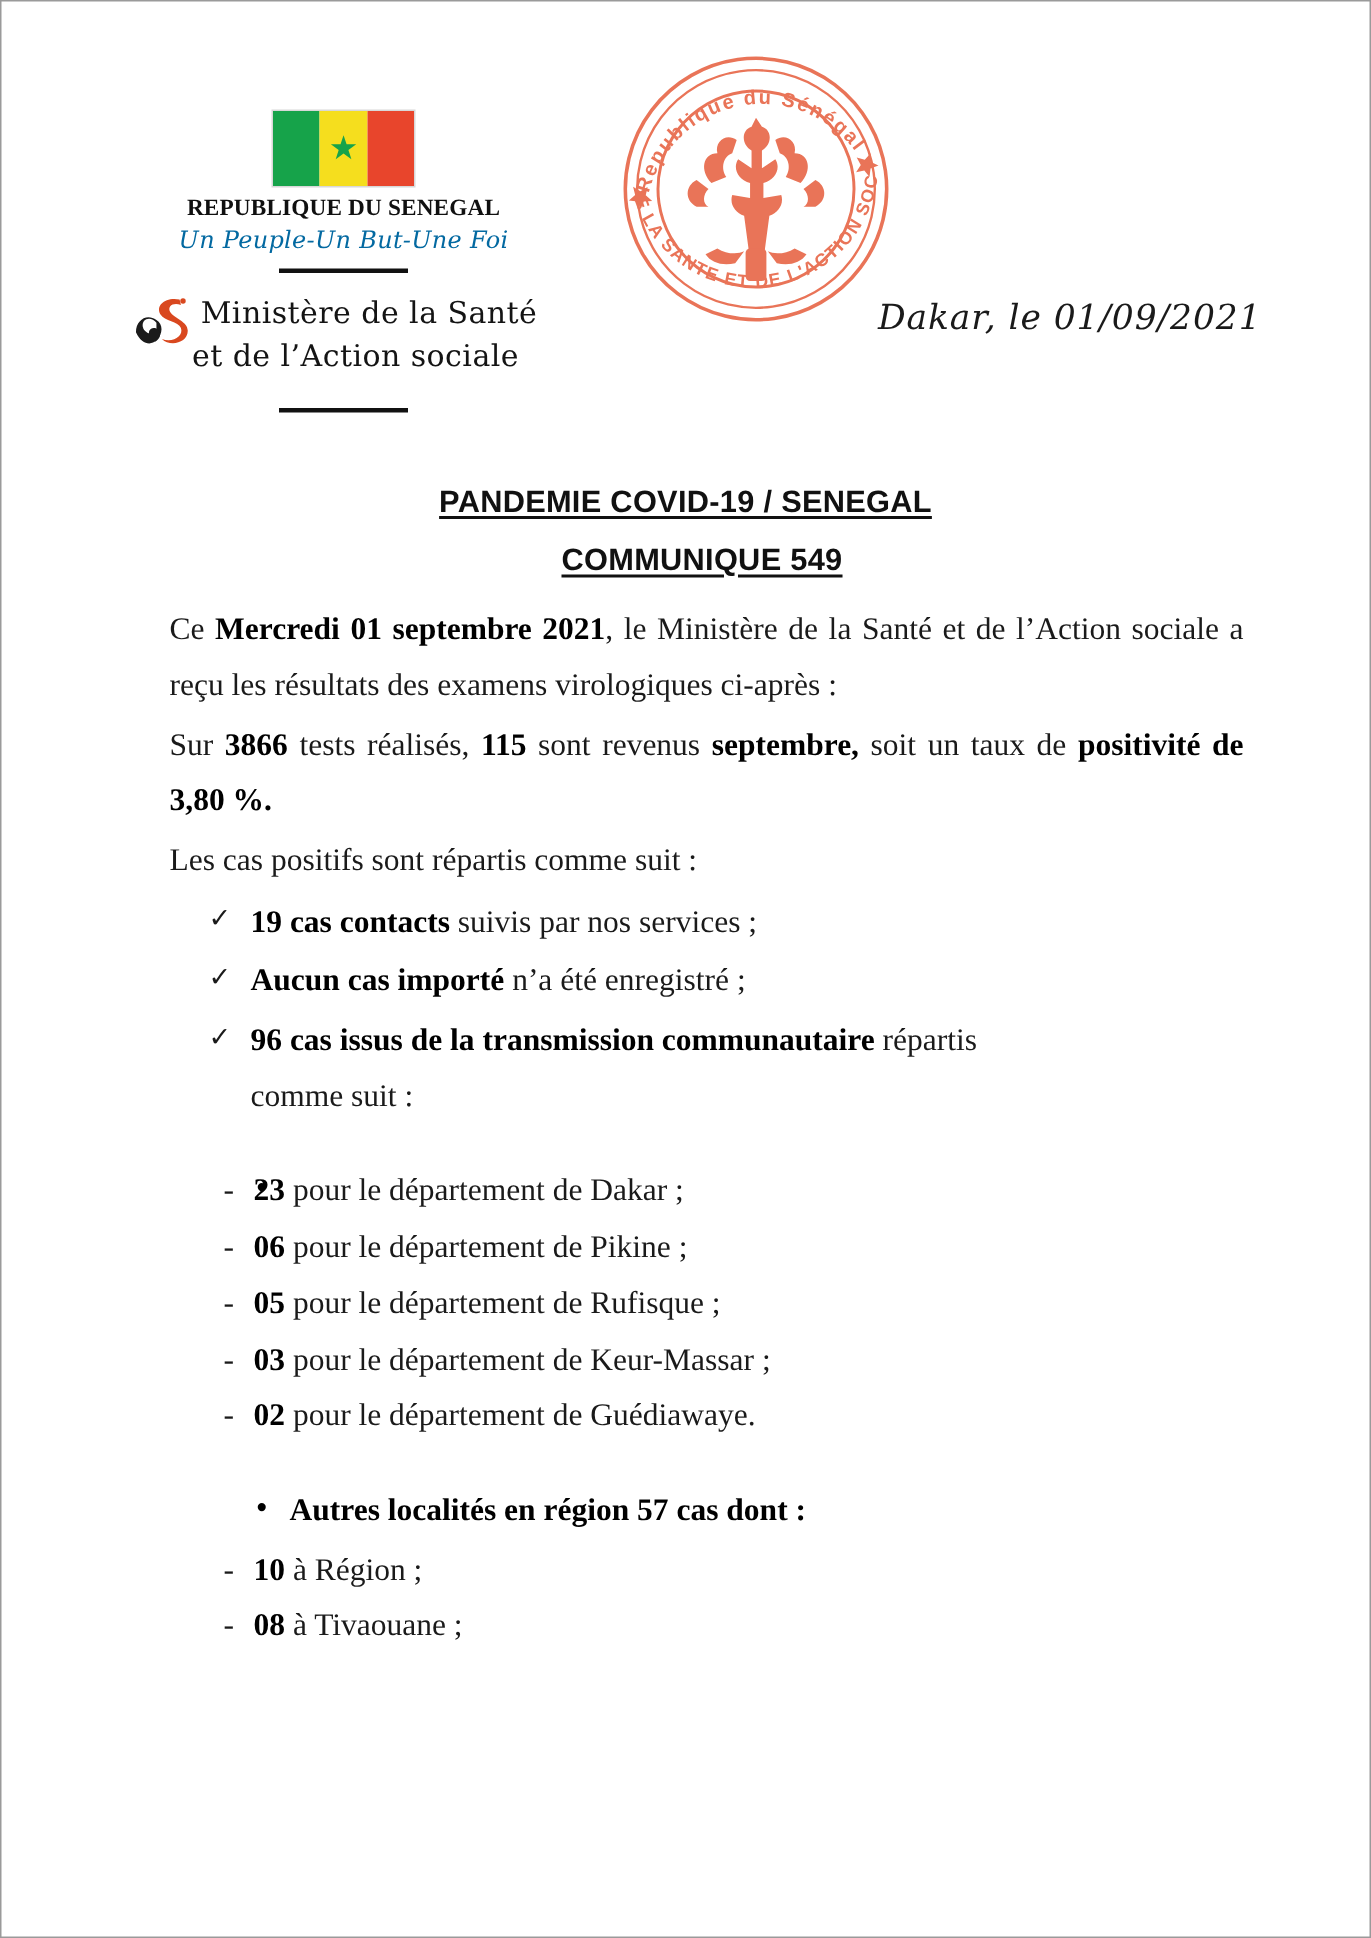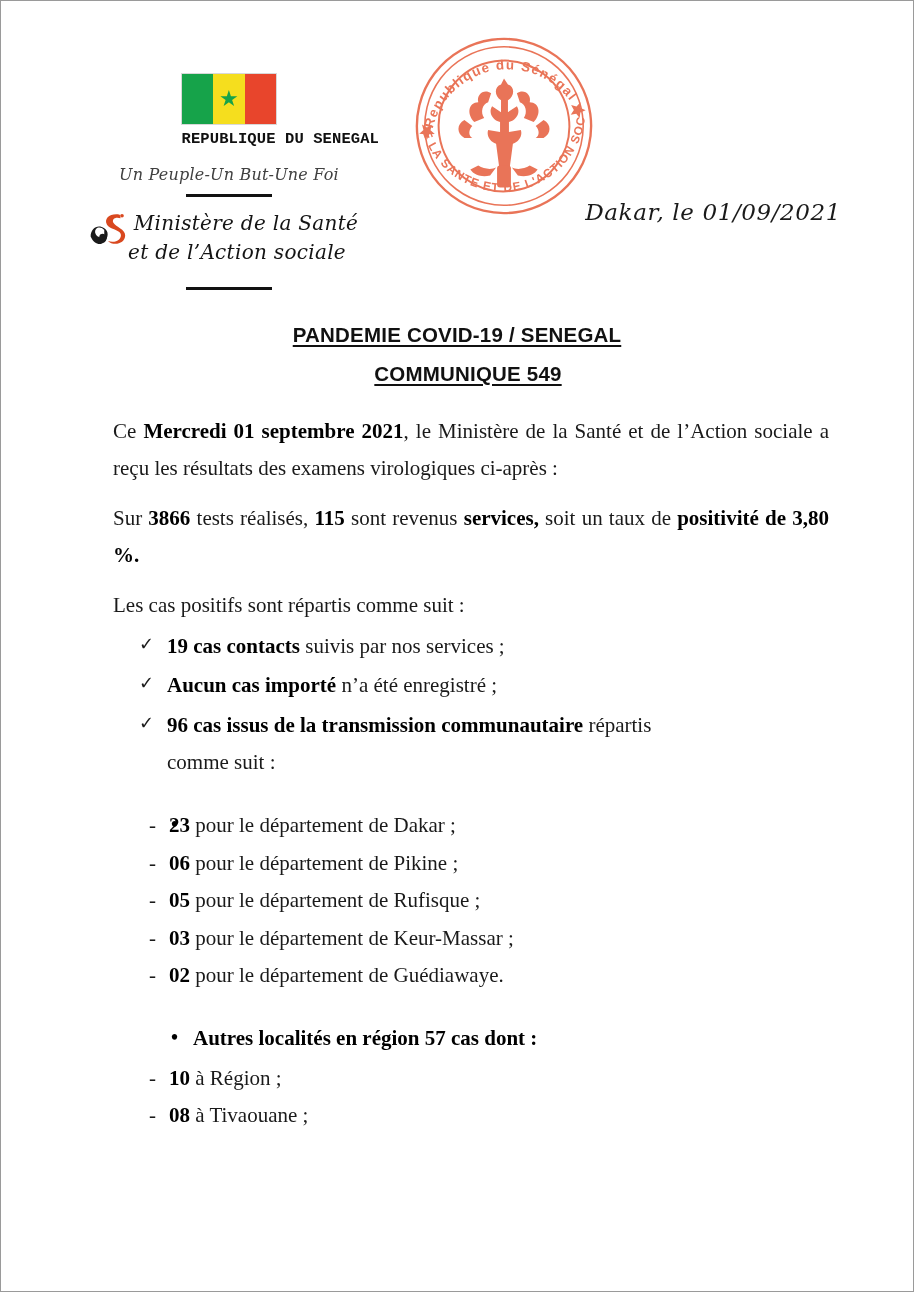--- a/index.html
+++ b/index.html
@@ -46,33 +46,32 @@
     position: absolute;
     left: 50%;
     top: 50%;
     transform: translate(-50%, -50%);
     color: #16a34a;
     font-size: 22px;
     line-height: 1;
   }
   .republic-name {
     margin-top: 5px;
-    font-family: Liberation Mono, monospace;
+    font-family: Liberation Serif, serif;
     font-weight: bold;
     font-size: 15.5px;
     letter-spacing: 0.1px;
     color: #101010;
-    text-align: right;
   }
   .motto {
-    margin-top: 17px;
+    margin-top: 2px;
     font-family: "DejaVu Serif", "Liberation Serif", serif;
     font-style: italic;
     font-size: 16px;
-    color: #404040;
+    color: #0369a1;
     letter-spacing: 0.2px;
   }
   .rule {
     width: 86px;
     height: 3px;
     background: #111111;
     margin: 10px auto 0 auto;
   }
   .ministry-block {
     position: relative;
@@ -82,21 +81,20 @@
   }
   .ministry-logo {
     position: absolute;
     left: 6px;
     top: 2px;
     width: 44px;
     height: 40px;
   }
   .ministry-name {
     font-family: "DejaVu Serif", "Liberation Serif", serif;
-    font-style: italic;
     font-size: 20px;
     line-height: 1.45;
     color: #141414;
     padding-left: 34px;
     letter-spacing: 0.3px;
   }
   .ministry-name .line2 {
     display: block;
     padding-right: 18px;
   }
@@ -159,21 +157,21 @@
     left: 112px;
     right: 84px;
     top: 400px;
     font-size: 21px;
     line-height: 1.78;
     color: #1a1a1a;
   }
   .para {
     text-align: justify;
     text-justify: inter-word;
-    margin: 12px 0 2px 0;
+    margin: 0 0 2px 0;
   }
   .para.nojust { text-align: left; }
   b, strong { font-weight: bold; color: #000000; }
 
   
   .check-list {
     list-style: none;
     margin: 4px 0 0 0;
     padding: 0 0 0 26px;
   }
@@ -316,21 +314,21 @@
     </div>
     <div class="title-sub">
       <u>COMMUNIQUE 549</u>
     </div>
   </div>
 
   <div class="body">
 
     <p class="para"><span>Ce </span><b>Mercredi 01 septembre 2021</b><span>, le Ministère de la Santé et de l’Action sociale a reçu les résultats des examens virologiques ci-après :</span></p>
 
-    <p class="para"><span>Sur </span><b>3866</b><span> tests réalisés, </span><b>115</b><span> sont revenus </span><b>services,</b><span> soit un taux de </span><b>positivité de 3,80 %.</b></p>
+    <p class="para"><span>Sur </span><b>3866</b><span> tests réalisés, </span><b>115</b><span> sont revenus </span><b>septembre,</b><span> soit un taux de </span><b>positivité de 3,80 %.</b></p>
 
     <p class="para nojust">Les cas positifs sont répartis comme suit :</p>
 
     <ul class="check-list">
       <li>
         <span class="chk">✓</span><b>19 cas contacts</b><span> suivis par nos services ;</span>
       </li>
       <li>
         <span class="chk">✓</span><b>Aucun cas importé</b><span> n’a été enregistré ;</span>
       </li>

